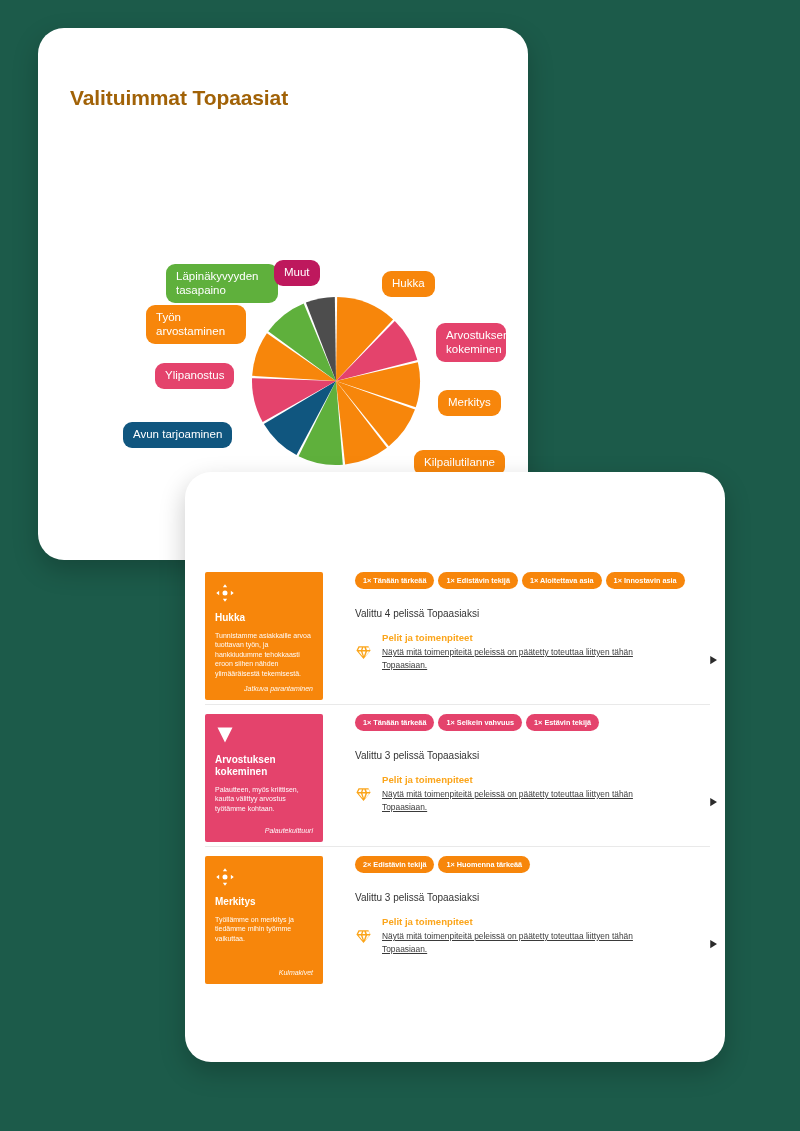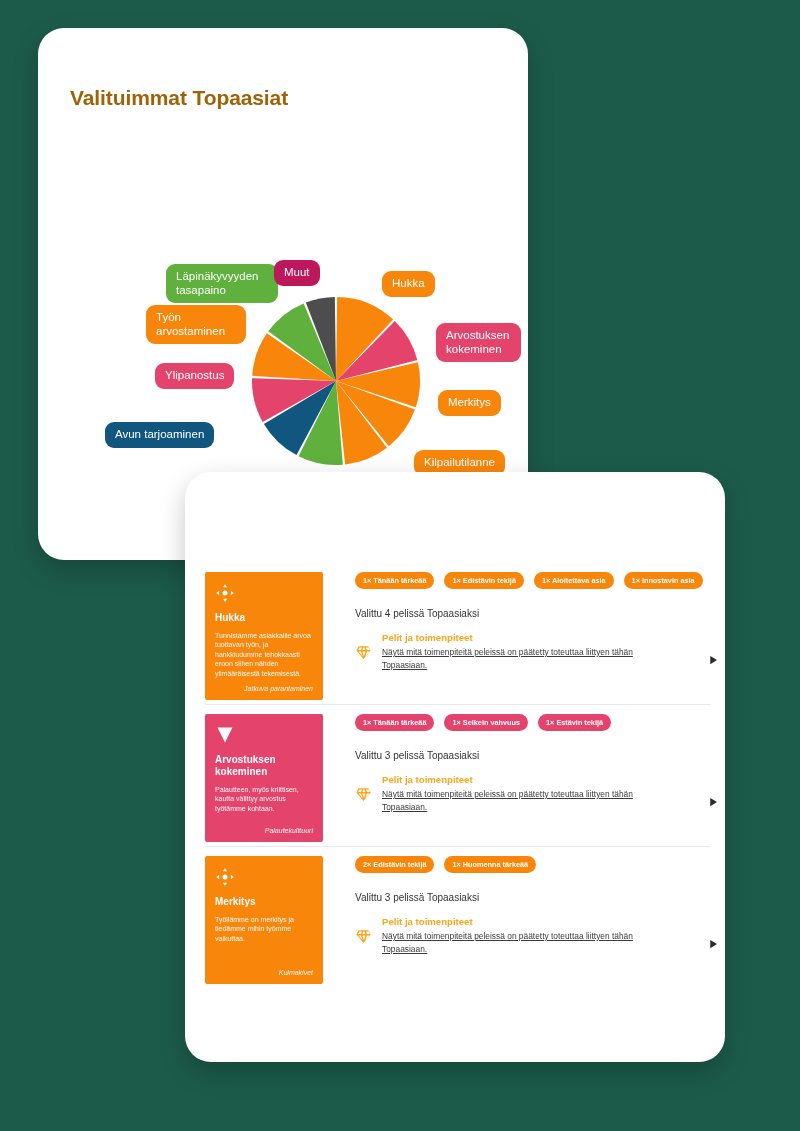--- a/index.html
+++ b/index.html
@@ -63,25 +63,25 @@
   .pill.p-pink   { background: #E4436C; }
   .pill.p-green  { background: #5FB03C; }
   .pill.p-blue   { background: #10567F; }
   .pill.p-grey   { background: #be185d; }
 
   
   #pill-lapinakyvyys { left: 128px; top: 236px; width: 112px; }
   #pill-muut         { left: 236px; top: 232px; }
   #pill-tyon         { left: 108px; top: 277px; width: 100px; }
   #pill-ylipanostus  { left: 117px; top: 335px; }
-  #pill-avun         { left: 67px;  top: 394px; text-align: center; }
+  #pill-avun         { left: 85px;  top: 394px; text-align: center; }
   #pill-oletukset    { left: 176px; top: 445px; }
   #pill-avoimet      { left: 320px; top: 457px; width: 88px; }
   #pill-hukka        { left: 344px; top: 243px; }
-  #pill-arvostuksen  { left: 398px; top: 295px; width: 85px; }
+  #pill-arvostuksen  { left: 398px; top: 295px; width: 70px; }
   #pill-merkitys     { left: 400px; top: 362px; }
   #pill-kilpailu     { left: 376px; top: 422px; }
 
   
   #list-card {
     position: absolute;
     left: 185px;
     top: 472px;
     width: 540px;
     height: 590px;
@@ -144,21 +144,21 @@
     right: 10px;
     bottom: 8px;
     font-size: 7px;
     font-style: italic;
     opacity: 0.95;
   }
 
   
   .row-right { position: absolute; left: 150px; top: 0; width: 355px; height: 128px; }
 
-  .tags { display: flex; gap: 10px; flex-wrap: wrap; }
+  .tags { display: flex; gap: 4px; flex-wrap: wrap; }
   .tag {
     display: inline-block;
     font-size: 7.3px;
     font-weight: bold;
     color: #ffffff;
     padding: 4px 8px;
     border-radius: 9px;
     white-space: nowrap;
   }
   .tag.t-orange { background: #F7860B; }

